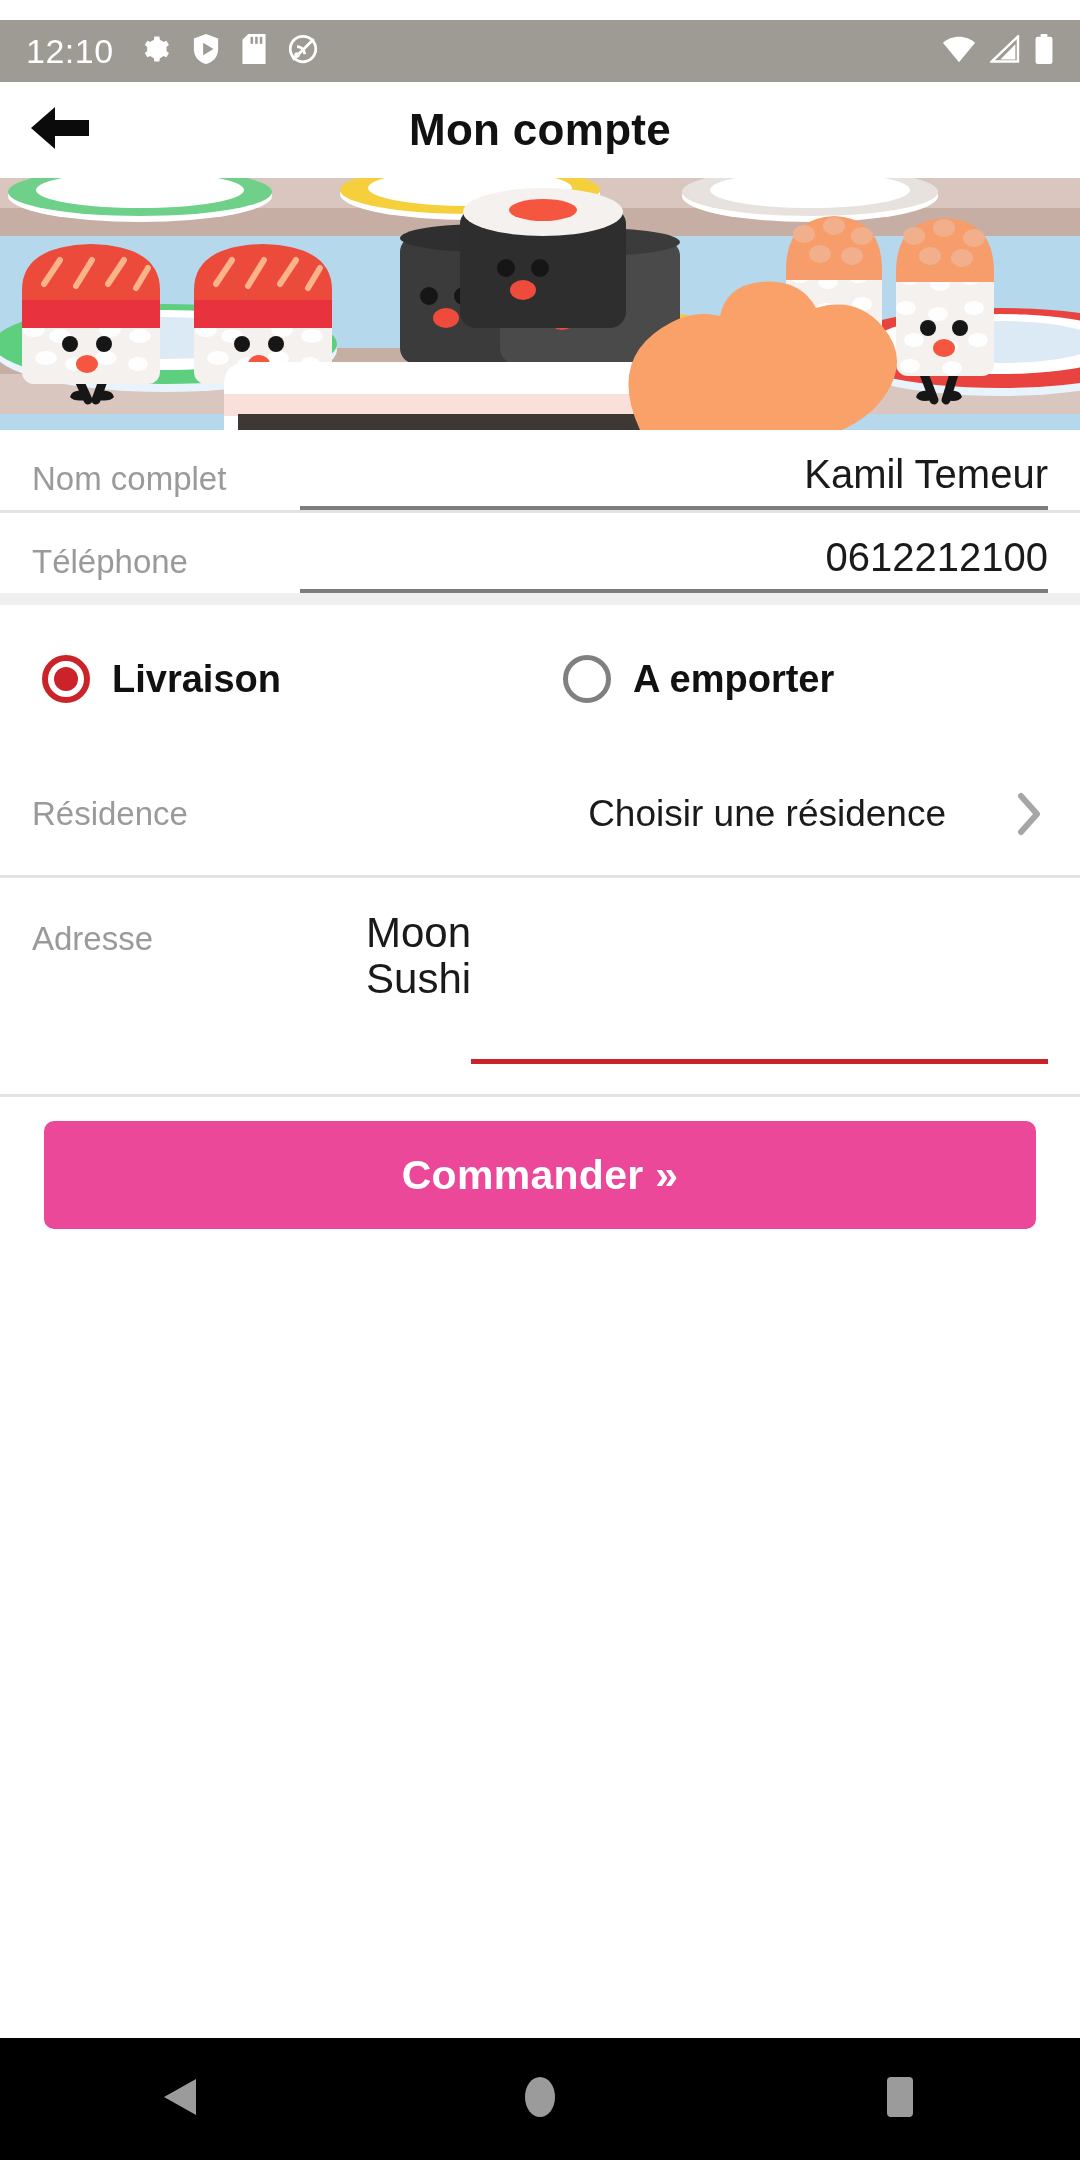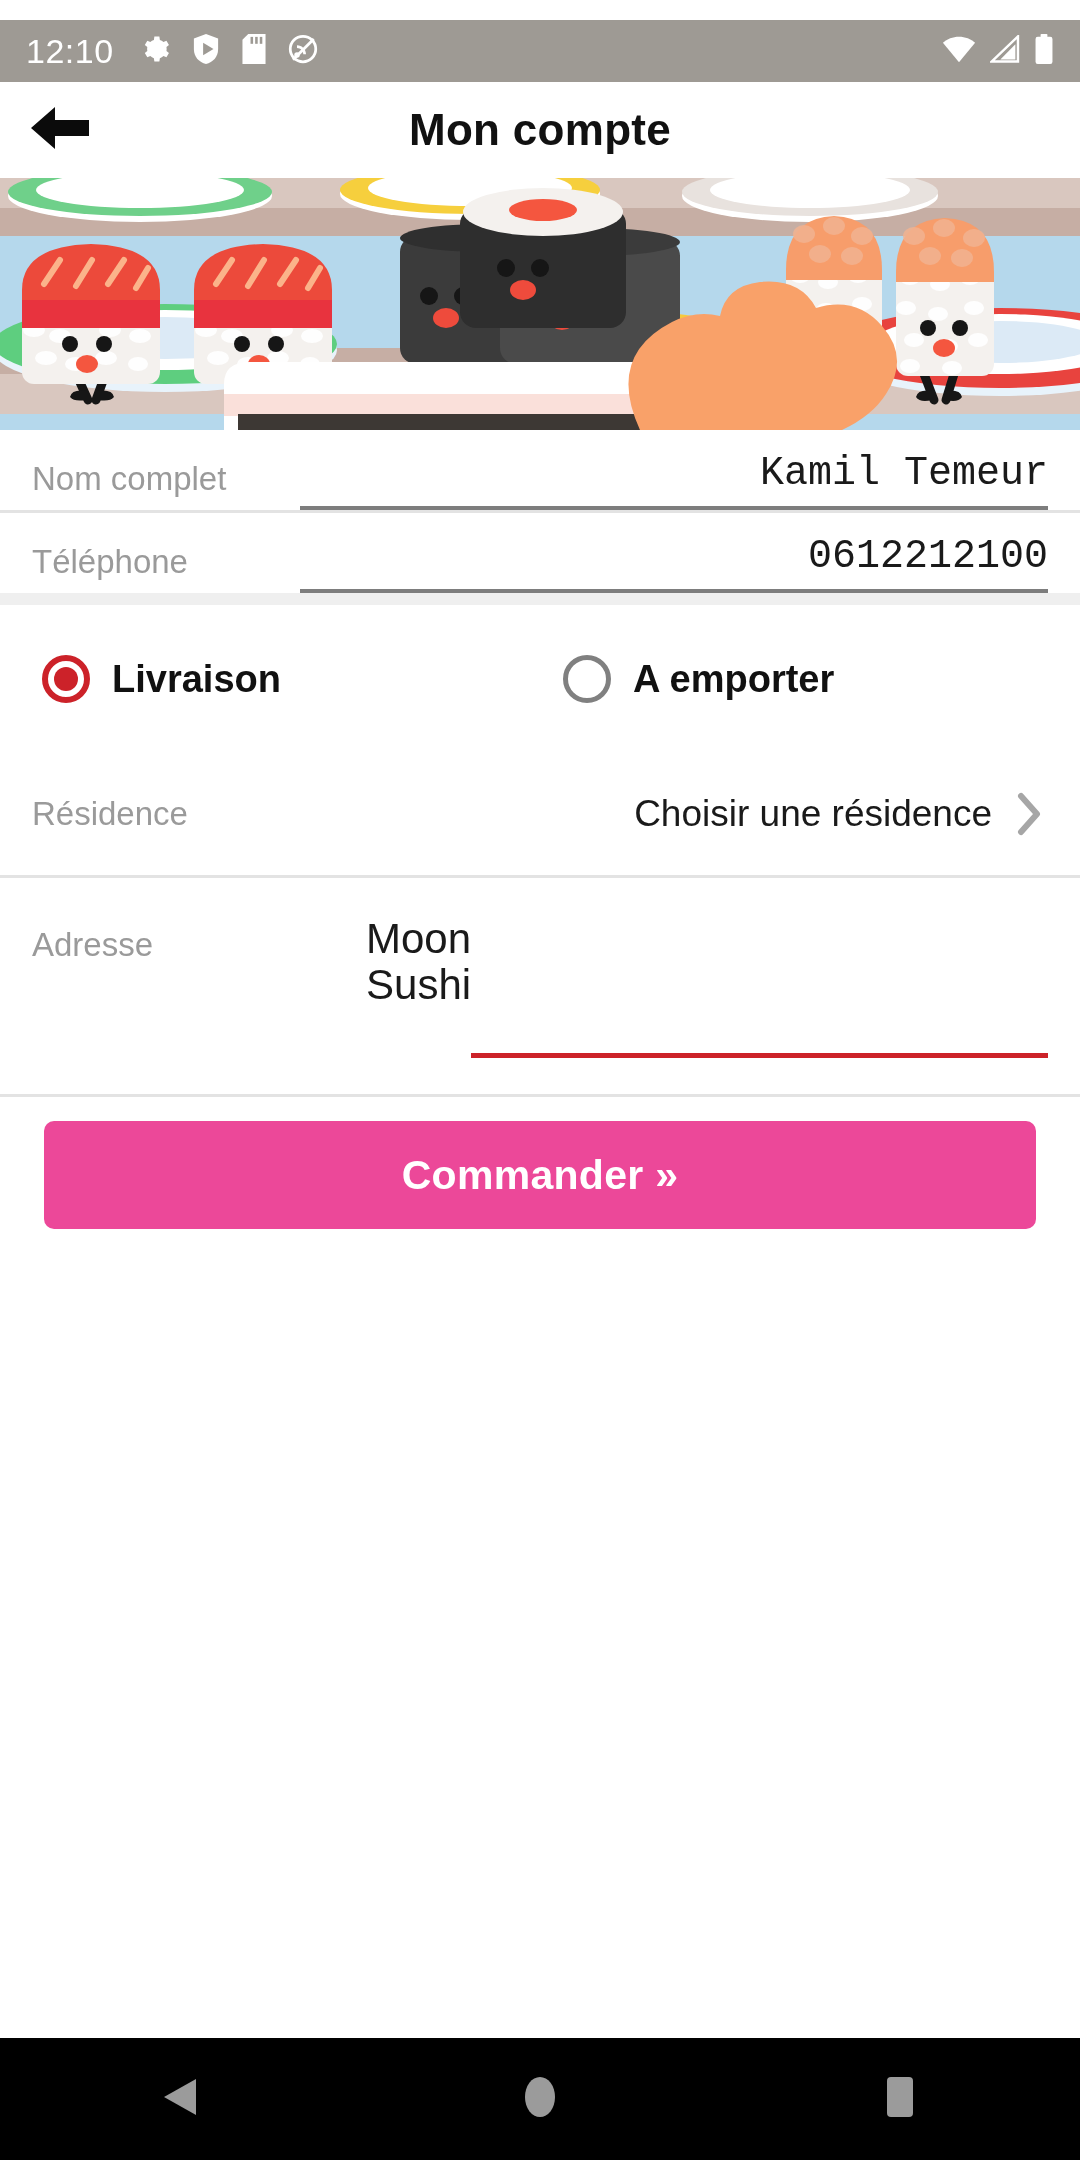--- a/index.html
+++ b/index.html
@@ -86,21 +86,20 @@
     padding-top: 30px;
     width: 250px;
     flex: 0 0 250px;
   }
   .field-input-wrap {
     flex: 1;
     display: flex;
     flex-direction: column;
     align-items: flex-end;
     margin-left: 18px;
-    font-family: Liberation Mono, monospace;
   }
   .field-value {
     width: 100%;
     text-align: right;
     font-size: 40px;
     color: #1a1a1a;
     padding-top: 22px;
     padding-bottom: 10px;
     box-sizing: border-box;
     line-height: 1.1;
@@ -158,20 +157,21 @@
   }
 
   
   .residence-row {
     display: flex;
     align-items: center;
     height: 122px;
     padding: 0 32px 0 32px;
     box-sizing: border-box;
     cursor: pointer;
+    gap: 46px;
   }
   .residence-label {
     color: #9a9a9a;
     font-size: 33px;
     flex: 0 0 250px;
   }
   .residence-value {
     flex: 1;
     text-align: right;
     font-size: 37px;
@@ -180,21 +180,21 @@
   .chevron-right {
     margin-left: 24px;
     margin-right: 6px;
     display: flex; align-items: center;
   }
 
   
   .address-row {
     display: flex;
     align-items: flex-start;
-    padding: 16px 32px;
+    padding: 10px 32px;
     box-sizing: border-box;
     height: 216px;
     position: relative;
   }
   .address-label {
     color: #9a9a9a;
     font-size: 33px;
     padding-top: 32px;
     flex: 0 0 250px;
   }

